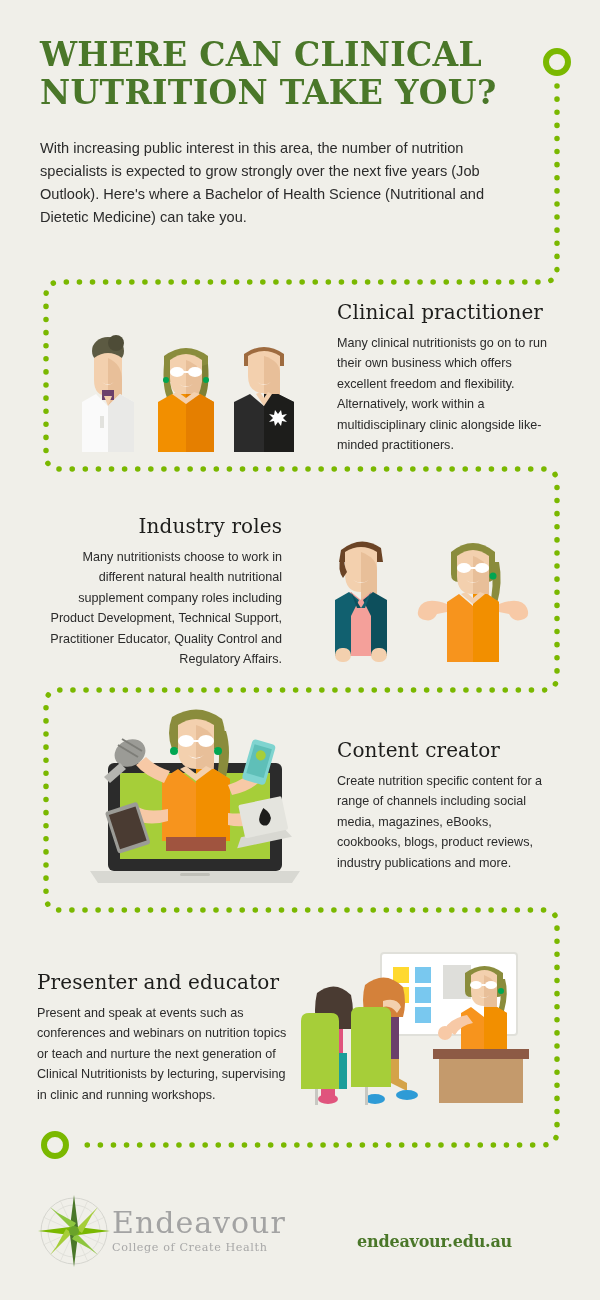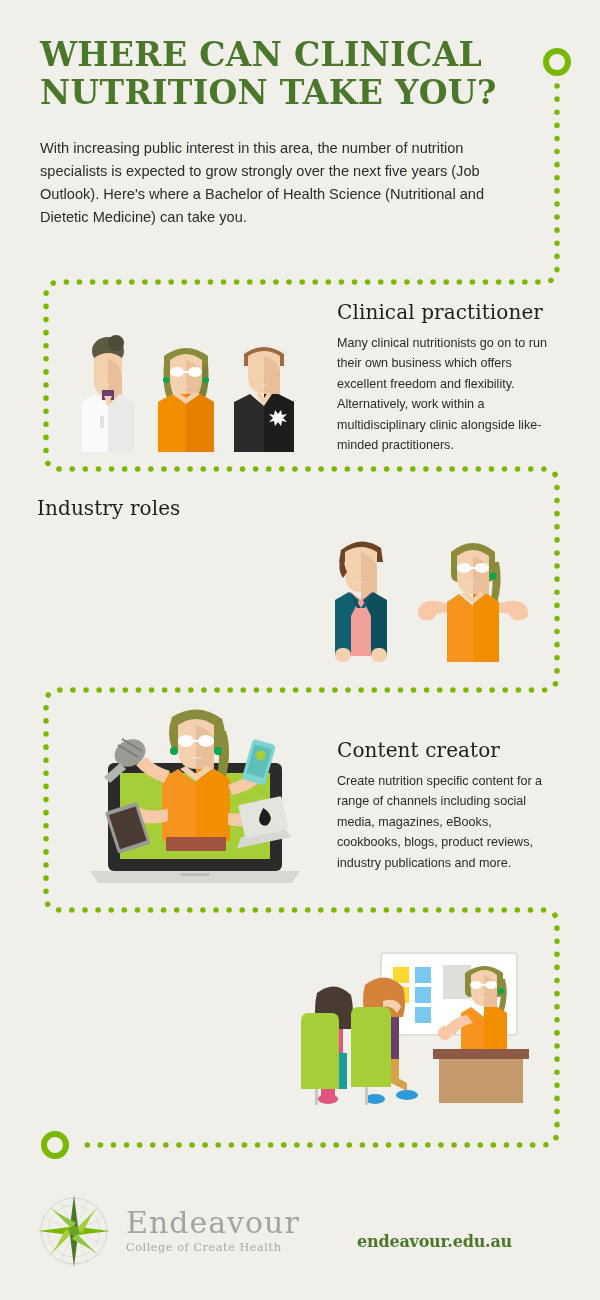--- a/index.html
+++ b/index.html
@@ -45,35 +45,35 @@
   }
   .sec-body{
     font-size:12.6px;
     line-height:1.62;
     color:#2b2b2b;
     margin:0;
   }
 
   .sec{position:absolute;}
   #sec-clinical{left:337px;top:300px;width:215px;}
-  #sec-industry{left:37px;top:496px;width:245px;}
+  #sec-industry{left:37px;top:514px;width:245px;text-align:right;}
   #sec-content{left:337px;top:738px;width:210px;}
   #sec-presenter{left:37px;top:970px;width:250px;}
 
   
   .illus{position:absolute;}
   #illus-clinical{left:66px;top:330px;width:240px;height:130px;}
   #illus-industry{left:315px;top:522px;width:235px;height:150px;}
   #illus-content{left:80px;top:705px;width:230px;height:180px;}
   #illus-presenter{left:295px;top:925px;width:245px;height:180px;}
 
   
   .footer{position:absolute;left:0;top:1185px;width:600px;height:100px;}
   .logo-wrap{position:absolute;left:36px;top:8px;display:flex;align-items:center;}
-  .logo-text{margin-left:14px;}
+  .logo-text{margin-left:0;}
   .logo-name{
     font-family:"DejaVu Serif", serif;
     font-size:30px;letter-spacing:1px;color:#a3a3a3;line-height:1;
   }
   .logo-sub{
     font-family:"DejaVu Serif", serif;
     font-size:11.2px;letter-spacing:0.6px;color:#a8a8a8;margin-top:3px;
   }
   .weburl{
     position:absolute;left:357px;top:47px;
@@ -152,20 +152,21 @@
         <path d="M184,64 l-16,8 l0,50 l60,0 l0,-50 l-16,-8 l-14,12 z" fill="#2b2b2b"></path>
         <path d="M198,64 l0,58 l30,0 l0,-50 l-16,-8 z" fill="#1d1d1b"></path>
         <path d="M190,64 l8,12 l8,-12 l-4,-2 l-4,6 l-4,-6 z" fill="#f3d0ae"></path>
         <path d="M212,84 l3,-4 l1,5 l5,-1 l-4,4 l4,4 l-5,-1 l-1,5 l-3,-4 l-3,4 l-1,-5 l-5,1 l4,-4 l-4,-4 l5,1 l1,-5 z" fill="#ffffff"></path>
       </g>
     </svg>
   </div>
 
   <div class="sec" id="sec-industry">
     <h2 class="sec-title">Industry roles</h2>
+    <p class="sec-body">Many nutritionists choose to work in different natural health nutritional supplement company roles including Product Development, Technical Support, Practitioner Educator, Quality Control and Regulatory Affairs.</p>
   </div>
 
   <div class="illus" id="illus-industry">
     <svg viewBox="0 0 235 150" width="235" height="150">
 
       <g>
         <path d="M26,28 q20,-16 40,-2 l2,14 l-44,0 z" fill="#6b4426"></path>
         <path d="M30,30 q16,-10 32,0 l0,22 q0,18 -16,18 q-16,0 -16,-18 z" fill="#f3d0ae"></path>
         <path d="M46,30 l0,62 q16,0 16,-22 l0,-22 q0,-12 -16,-18 z" fill="#e8bf99"></path>
         <path d="M26,34 q-4,14 2,22 l4,-6 q-4,-8 -2,-16 z" fill="#6b4426"></path>
@@ -256,20 +257,24 @@
 
       <path d="M148,108 q18,2 28,-4 l4,12 q-14,8 -32,4 z" fill="#f7c9a6"></path>
       <g transform="rotate(-12 180 116)">
         <path d="M158,128 l44,0 l6,10 l-56,0 z" fill="#d8d8d2"></path>
         <rect x="162" y="96" width="44" height="34" rx="2" fill="#e4e4de"></rect>
         <path d="M186,104 q8,8 4,14 q-4,6 -9,2 q-5,-5 5,-16 z" fill="#1d1d1b"></path>
       </g>
     </svg>
   </div>
 
+  <div class="sec" id="sec-presenter">
+    <h2 class="sec-title">Presenter and educator</h2>
+    <p class="sec-body">Present and speak at events such as conferences and webinars on nutrition topics or teach and nurture the next generation of Clinical Nutritionists by lecturing, supervising in clinic and running workshops.</p>
+  </div>
 
   <div class="illus" id="illus-presenter">
     <svg viewBox="0 0 245 180" width="245" height="180">
 
       <g>
         <rect x="86" y="28" width="136" height="82" rx="3" fill="#ffffff" stroke="#e0e0da" stroke-width="2"></rect>
         <rect x="98" y="42" width="16" height="16" fill="#ffd92f"></rect>
         <rect x="98" y="62" width="16" height="16" fill="#ffd92f"></rect>
         <rect x="120" y="42" width="16" height="16" fill="#79c8ef"></rect>
         <rect x="120" y="62" width="16" height="16" fill="#79c8ef"></rect>

